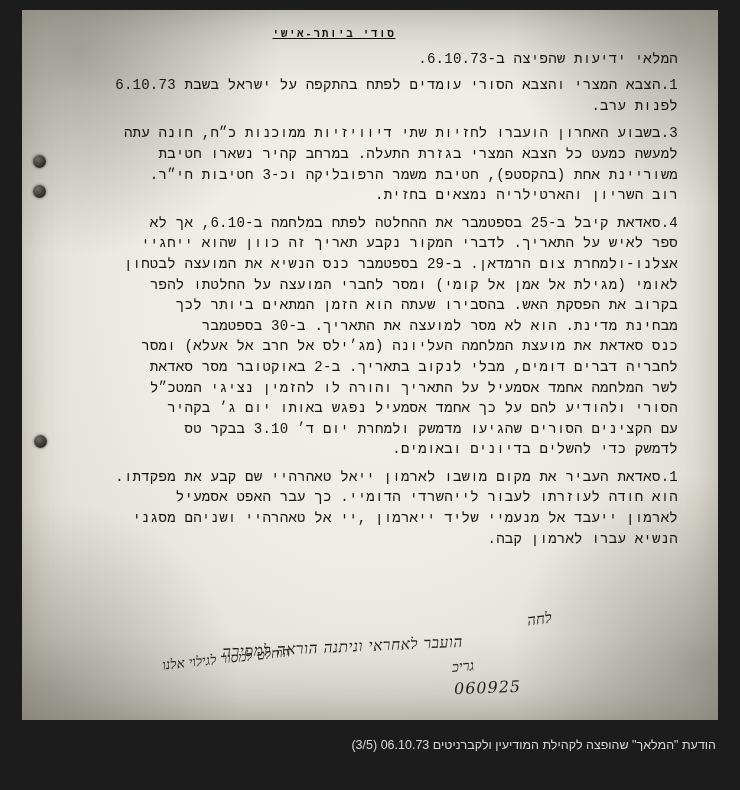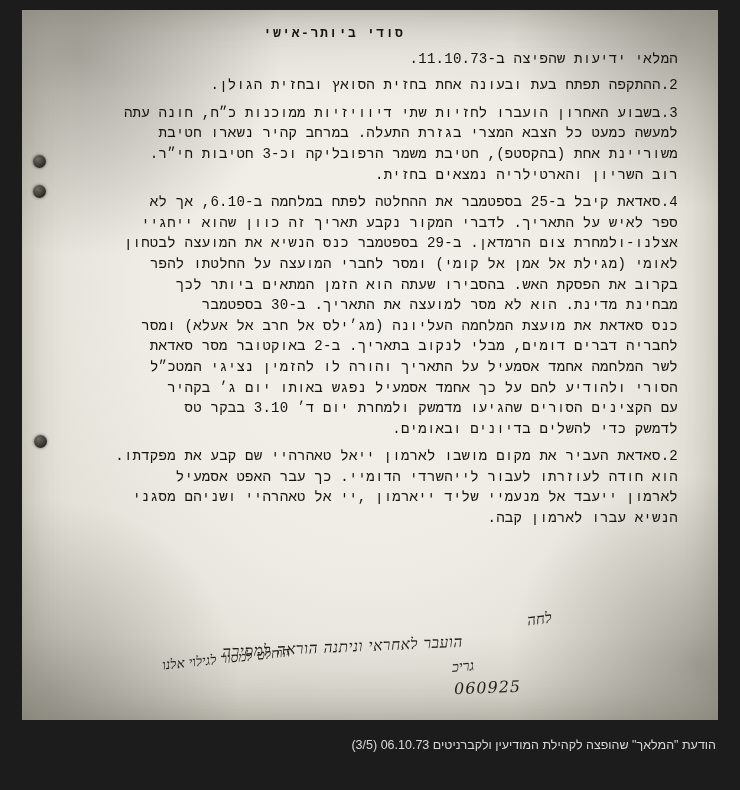--- a/index.html
+++ b/index.html
@@ -71,22 +71,23 @@
     font-family: "Liberation Mono", "DejaVu Sans Mono", monospace;
     font-size: 14.1px;
     line-height: 20.6px;
     letter-spacing: 0.2px;
     z-index: 3;
   }
 
   .doc-title {
     text-align: center;
     font-weight: bold;
+    text-decoration: underline;
     letter-spacing: 1.6px;
-    font-size: 13px;
+    font-size: 11px;
     margin: 0 0 4px 0;
     padding-right: 70px;
   }
 
   .para {
     margin: 0 0 3px 0;
     white-space: pre-wrap;
   }
   .para.lead { margin-bottom: 6px; }
 
@@ -146,39 +147,40 @@
 <div id="page">
 
   <div class="scan">
 
     <div class="hole h1"></div>
     <div class="hole h2"></div>
     <div class="hole h3"></div>
 
     <div class="doc-body">
       <div class="doc-title">סודי ביותר-אישי</div>
-      <div class="para lead">המלאי ידיעות שהפיצה ב-11.10.73.</div>
-      <div class="sec">2.ההתקפה תפתח בעת ובעונה אחת בחזית הסואץ ובחזית הגולן.</div>
+      <div class="para lead">המלאי ידיעות שהפיצה ב-6.10.73.</div>
+      <div class="sec">1.הצבא המצרי והצבא הסורי עומדים לפתח בהתקפה על ישראל בשבת 6.10.73
+לפנות ערב.</div>
       <div class="sec">3.בשבוע האחרון הועברו לחזיות שתי דיוויזיות ממוכנות כ״ח, חונה עתה
 למעשה כמעט כל הצבא המצרי בגזרת התעלה. במרחב קהיר נשארו חטיבת
 משוריינת אחת (בהקסטפ), חטיבת משמר הרפובליקה וכ-3 חטיבות חי״ר.
 רוב השריון והארטילריה נמצאים בחזית.</div>
       <div class="sec">4.סאדאת קיבל ב-25 בספטמבר את ההחלטה לפתח במלחמה ב-6.10, אך לא
 ספר לאיש על התאריך. לדברי המקור נקבע תאריך זה כוון שהוא ייחגיי
 אצלנו-ולמחרת צום הרמדאן. ב-29 בספטמבר כנס הנשיא את המועצה לבטחון
 לאומי (מגילת אל אמן אל קומי) ומסר לחברי המועצה על החלטתו להפר
 בקרוב את הפסקת האש. בהסבירו שעתה הוא הזמן המתאים ביותר לכך
 מבחינת מדינת. הוא לא מסר למועצה את התאריך. ב-30 בספטמבר
 כנס סאדאת את מועצת המלחמה העליונה (מג׳ילס אל חרב אל אעלא) ומסר
 לחבריה דברים דומים, מבלי לנקוב בתאריך. ב-2 באוקטובר מסר סאדאת
 לשר המלחמה אחמד אסמעיל על התאריך והורה לו להזמין נציגי המטכ״ל
 הסורי ולהודיע להם על כך אחמד אסמעיל נפגש באותו יום ג׳ בקהיר
 עם הקצינים הסורים שהגיעו מדמשק ולמחרת יום ד׳ 3.10 בבקר טס
 לדמשק כדי להשלים בדיונים ובאומים.</div>
-      <div class="sec">2.סאדאת העביר את מקום מושבו לארמון ייאל טאהרהיי שם קבע את מפקדתו.
+      <div class="sec">1.סאדאת העביר את מקום מושבו לארמון ייאל טאהרהיי שם קבע את מפקדתו.
 הוא חודה לעוזרתו לעבור לייהשרדי הדומיי. כך עבר האפט אסמעיל
 לארמון ייעבד אל מנעמיי שליד ייארמון ,יי אל טאהרהיי ושניהם מסגני
 הנשיא עברו לארמון קבה.</div>
     </div>
 
     <div class="handwriting">
       <div class="hw hw-sig1">לחה</div>
       <div class="hw hw-line1">הועבר לאחראי וניתנה הוראה למסירה</div>
       <div class="hw hw-line2">הוחלט למסור לגילוי אלנו</div>
       <div class="hw hw-sig2">גריכ</div>

